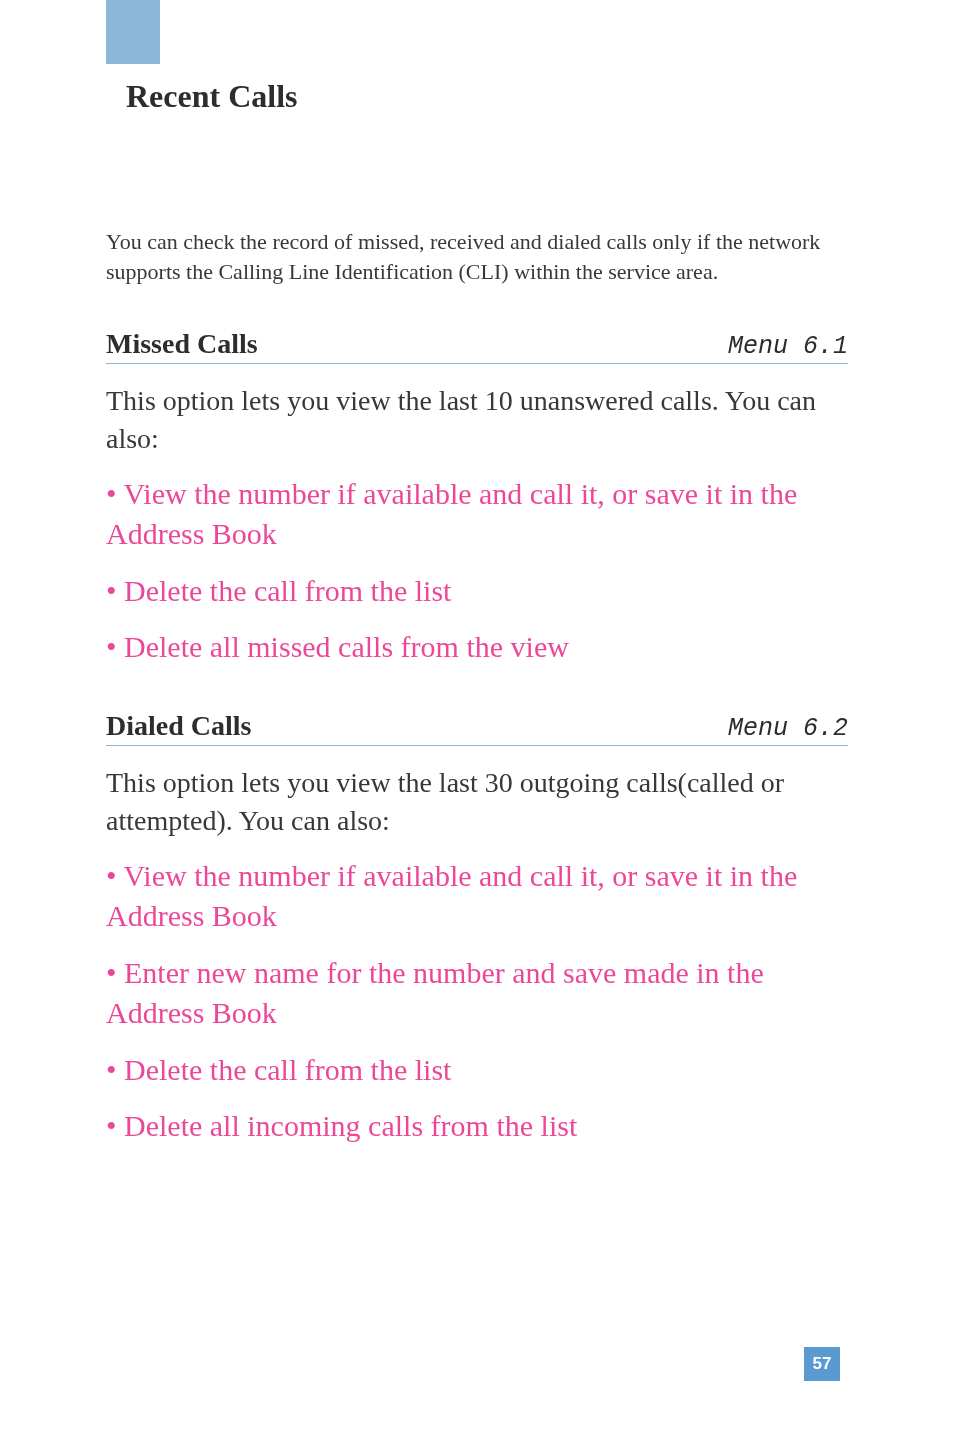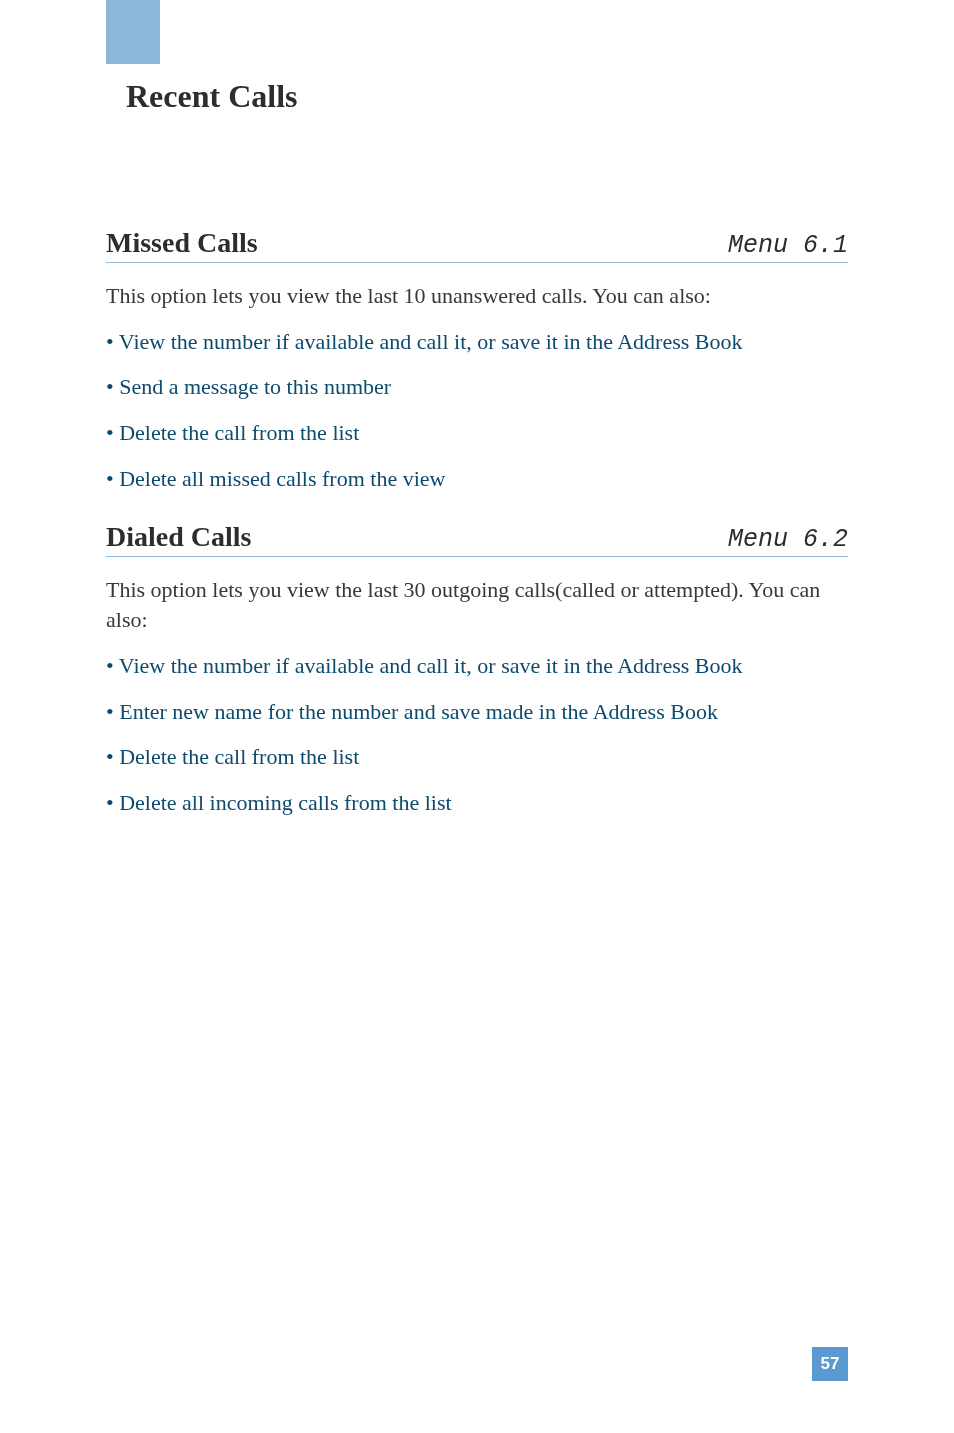--- a/index.html
+++ b/index.html
@@ -38,86 +38,86 @@
       line-height: 1.35;
       margin-bottom: 22px;
       color: #383838;
     }
     .section-header {
       display: flex;
       justify-content: space-between;
       align-items: baseline;
       border-bottom: 1px solid #8cb7da;
       padding-bottom: 2px;
-      margin-top: 28px;
+      margin-top: 42px;
       margin-bottom: 18px;
     }
     .section-title {
       font-size: 28px;
       font-weight: bold;
       font-family: 'Times New Roman', serif;
     }
     .menu-ref {
       font-size: 25px;
       font-style: italic;
       font-family: Liberation Mono, monospace;
     }
     .section-intro {
-      font-size: 22px;
+      font-size: 28px;
       line-height: 1.35;
       margin-bottom: 16px;
       color: #383838;
     }
     .bullet-list {
       list-style: none;
       padding: 0;
     }
     .bullet-list li {
-      font-size: 22px;
+      font-size: 30px;
       line-height: 1.35;
       margin-bottom: 16px;
       padding-left: 0;
-      color: #0c4a6e;
+      color: #ec4899;
     }
     .bullet-list li::before {
       content: "• ";
     }
     .page-number-badge {
       position: absolute;
       bottom: 52px;
-      right: 106px;
+      right: 114px;
       width: 36px;
       height: 34px;
       background: #5a9ad0;
       color: #ffffff;
       font-family: Arial, sans-serif;
       font-size: 17px;
       font-weight: bold;
       display: flex;
       align-items: center;
       justify-content: center;
     }
   </style>
 </head>
 <body>
 
 <div class="top-accent"></div>
 
 <div class="content">
   <h1 class="page-title">Recent Calls</h1>
 
+  <p class="intro-para">You can check the record of missed, received and dialed calls only if the network supports the Calling Line Identification (CLI) within the service area.</p>
 
   <div class="section-header">
     <span class="section-title">Missed Calls</span>
     <span class="menu-ref">Menu 6.1</span>
   </div>
   <p class="section-intro">This option lets you view the last 10 unanswered calls. You can also:</p>
   <ul class="bullet-list">
     <li>View the number if available and call it, or save it in the Address Book</li>
-    <li>Send a message to this number</li>
     <li>Delete the call from the list</li>
     <li>Delete all missed calls from the view</li>
   </ul>
 
   <div class="section-header">
     <span class="section-title">Dialed Calls</span>
     <span class="menu-ref">Menu 6.2</span>
   </div>
   <p class="section-intro">This option lets you view the last 30 outgoing calls(called or attempted). You can also:</p>
   <ul class="bullet-list">

